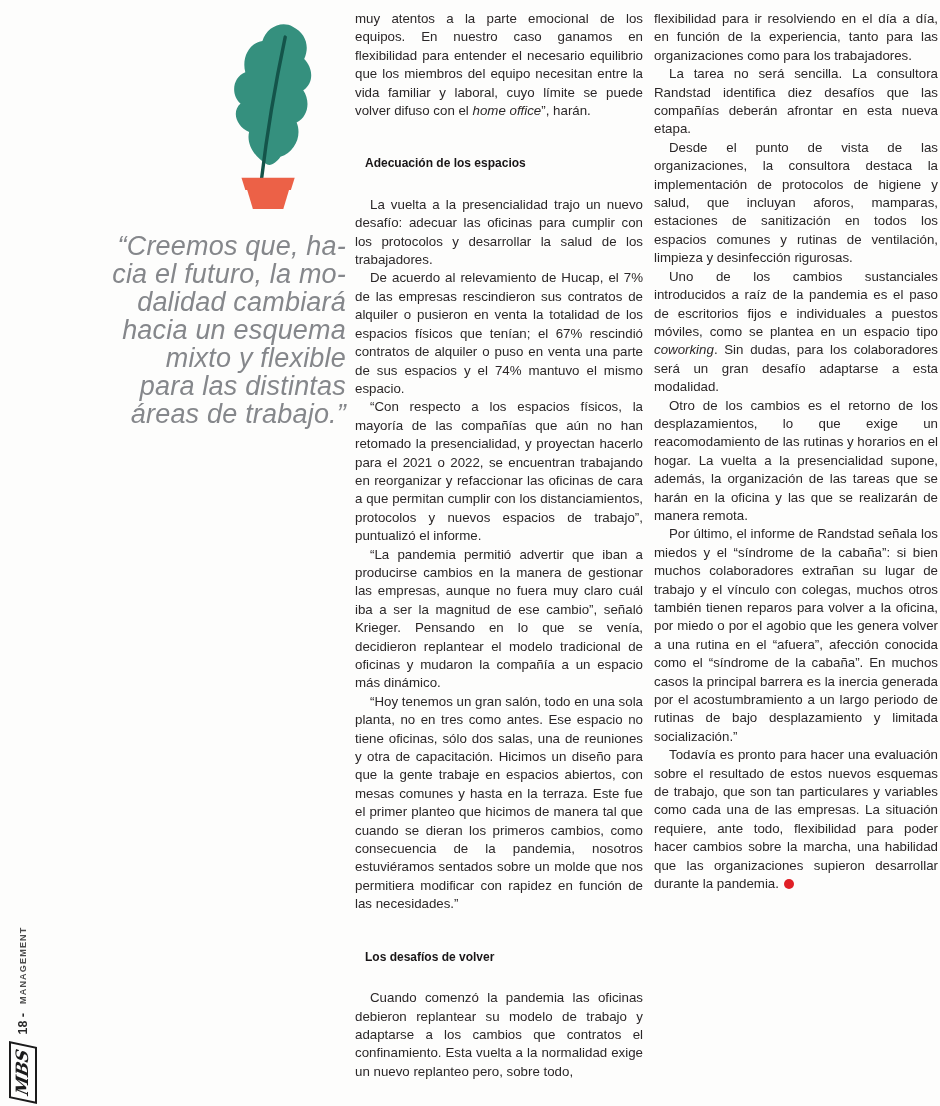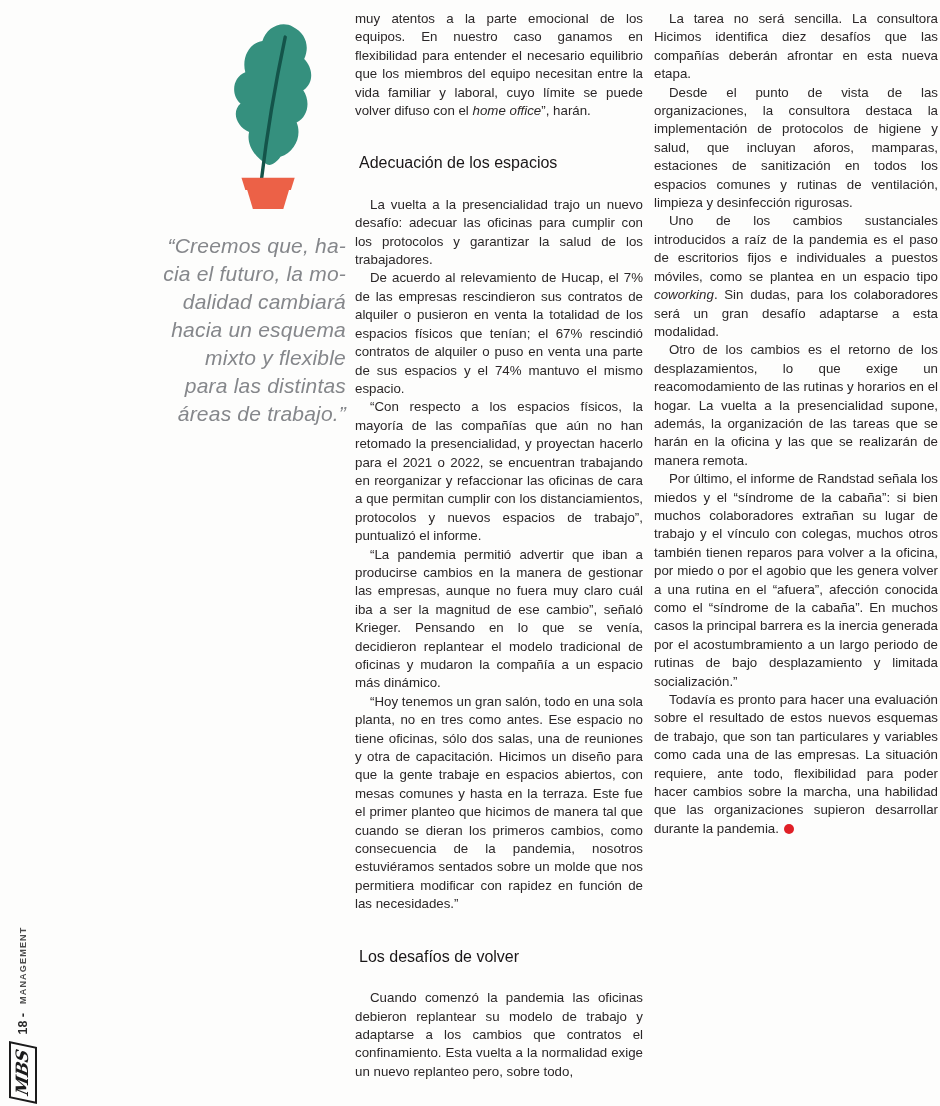--- a/index.html
+++ b/index.html
@@ -10,21 +10,21 @@
     font-family:"Liberation Sans", sans-serif;
     color:#2b2728;
     overflow:hidden;
   }
   
   .plant{position:absolute;left:210px;top:20px;width:120px;height:190px;}
   .pull-quote{
     position:absolute;left:88px;top:232px;width:258px;
     text-align:right;
     font-style:italic;
-    font-size:21px;
+    font-size:27px;
     line-height:28px;
     color:#85878b;
     white-space:pre-line;
     letter-spacing:.2px;
   }
   
   .spine{
     position:absolute;left:9px;top:1101px;
     transform:rotate(-90deg);transform-origin:0 0;
     display:flex;align-items:center;gap:9px;
@@ -49,24 +49,24 @@
     font-size:13.3px;
     line-height:18.4px;
     color:#2b2728;
   }
   #col1{left:355px;width:288px;}
   #col2{left:654px;width:284px;}
   .para{margin:0;text-indent:15px;}
   .para.no-indent{text-indent:0;}
   .para em{font-style:italic;}
   .heading{
-    font-weight:400;
-    font-size:16px;
+    font-weight:700;
+    font-size:12px;
     color:#191617;
-    margin:34px 0 23px 4px;
+    margin:34px 0 23px 10px;
     text-align:left;
   }
   .end-dot{
     display:inline-block;
     width:10px;height:10px;border-radius:50%;
     background:#e01f26;
     margin-left:5px;
     vertical-align:-1px;
   }
 </style>
@@ -102,30 +102,31 @@
 
   <div class="spine">
     <span class="spine-logo">MBS</span>
     <span class="spine-issue">18 -</span>
     <span class="spine-section">MANAGEMENT</span>
   </div>
 
   <div class="col" id="col1">
       <p class="para no-indent"><span>muy atentos a la parte emocional de los equipos. En nuestro caso ganamos en flexibilidad para entender el necesario equilibrio que los miembros del equipo necesitan entre la vida familiar y laboral, cuyo límite se puede volver difuso con el </span><em>home office</em><span>”, harán.</span></p>
       <div class="heading">Adecuación de los espacios</div>
-      <p class="para"><span>La vuelta a la presencialidad trajo un nuevo desafío: adecuar las oficinas para cumplir con los protocolos y garantizar la salud de los trabajadores.</span></p>
+      <p class="para"><span>La vuelta a la presencialidad trajo un nuevo desafío: adecuar las oficinas para cumplir con los protocolos y desarrollar la salud de los trabajadores.</span></p>
       <p class="para"><span>De acuerdo al relevamiento de Hucap, el 7% de las empresas rescindieron sus contratos de alquiler o pusieron en venta la totalidad de los espacios físicos que tenían; el 67% rescindió contratos de alquiler o puso en venta una parte de sus espacios y el 74% mantuvo el mismo espacio.</span></p>
       <p class="para"><span>“Con respecto a los espacios físicos, la mayoría de las compañías que aún no han retomado la presencialidad, y proyectan hacerlo para el 2021 o 2022, se encuentran trabajando en reorganizar y refaccionar las oficinas de cara a que permitan cumplir con los distanciamientos, protocolos y nuevos espacios de trabajo”, puntualizó el informe.</span></p>
       <p class="para"><span>“La pandemia permitió advertir que iban a producirse cambios en la manera de gestionar las empresas, aunque no fuera muy claro cuál iba a ser la magnitud de ese cambio”, señaló Krieger. Pensando en lo que se venía, decidieron replantear el modelo tradicional de oficinas y mudaron la compañía a un espacio más dinámico.</span></p>
       <p class="para"><span>“Hoy tenemos un gran salón, todo en una sola planta, no en tres como antes. Ese espacio no tiene oficinas, sólo dos salas, una de reuniones y otra de capacitación. Hicimos un diseño para que la gente trabaje en espacios abiertos, con mesas comunes y hasta en la terraza. Este fue el primer planteo que hicimos de manera tal que cuando se dieran los primeros cambios, como consecuencia de la pandemia, nosotros estuviéramos sentados sobre un molde que nos permitiera modificar con rapidez en función de las necesidades.”</span></p>
       <div class="heading">Los desafíos de volver</div>
       <p class="para"><span>Cuando comenzó la pandemia las oficinas debieron replantear su modelo de trabajo y adaptarse a los cambios que contratos el confinamiento. Esta vuelta a la normalidad exige un nuevo replanteo pero, sobre todo,</span></p>
     </div>
   <div class="col" id="col2">
-      <p class="para"><span>La tarea no será sencilla. La consultora Hicimos identifica diez desafíos que las compañías deberán afrontar en esta nueva etapa.</span></p>
+      <p class="para no-indent"><span>flexibilidad para ir resolviendo en el día a día, en función de la experiencia, tanto para las organizaciones como para los trabajadores.</span></p>
+      <p class="para"><span>La tarea no será sencilla. La consultora Randstad identifica diez desafíos que las compañías deberán afrontar en esta nueva etapa.</span></p>
       <p class="para"><span>Desde el punto de vista de las organizaciones, la consultora destaca la implementación de protocolos de higiene y salud, que incluyan aforos, mamparas, estaciones de sanitización en todos los espacios comunes y rutinas de ventilación, limpieza y desinfección rigurosas.</span></p>
       <p class="para"><span>Uno de los cambios sustanciales introducidos a raíz de la pandemia es el paso de escritorios fijos e individuales a puestos móviles, como se plantea en un espacio tipo </span><em>coworking</em><span>. Sin dudas, para los colaboradores será un gran desafío adaptarse a esta modalidad.</span></p>
       <p class="para"><span>Otro de los cambios es el retorno de los desplazamientos, lo que exige un reacomodamiento de las rutinas y horarios en el hogar. La vuelta a la presencialidad supone, además, la organización de las tareas que se harán en la oficina y las que se realizarán de manera remota.</span></p>
       <p class="para"><span>Por último, el informe de Randstad señala los miedos y el “síndrome de la cabaña”: si bien muchos colaboradores extrañan su lugar de trabajo y el vínculo con colegas, muchos otros también tienen reparos para volver a la oficina, por miedo o por el agobio que les genera volver a una rutina en el “afuera”, afección conocida como el “síndrome de la cabaña”. En muchos casos la principal barrera es la inercia generada por el acostumbramiento a un largo periodo de rutinas de bajo desplazamiento y limitada socialización.”</span></p>
       <p class="para"><span>Todavía es pronto para hacer una evaluación sobre el resultado de estos nuevos esquemas de trabajo, que son tan particulares y variables como cada una de las empresas. La situación requiere, ante todo, flexibilidad para poder hacer cambios sobre la marcha, una habilidad que las organizaciones supieron desarrollar durante la pandemia.</span><span class="end-dot"></span></p>
     </div>
 
 </div>
 
 </body></html>

